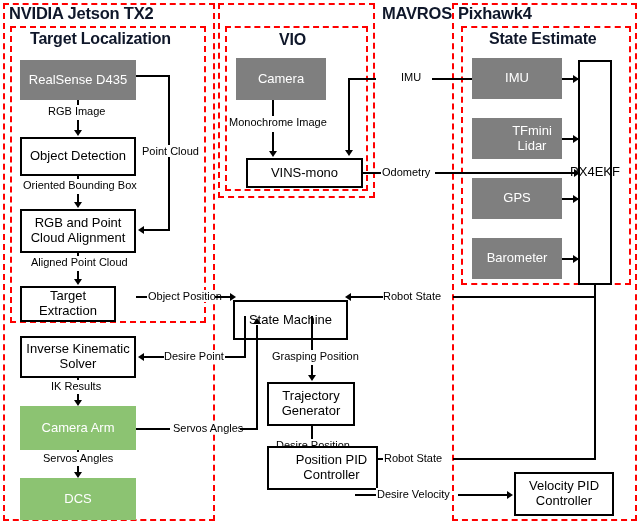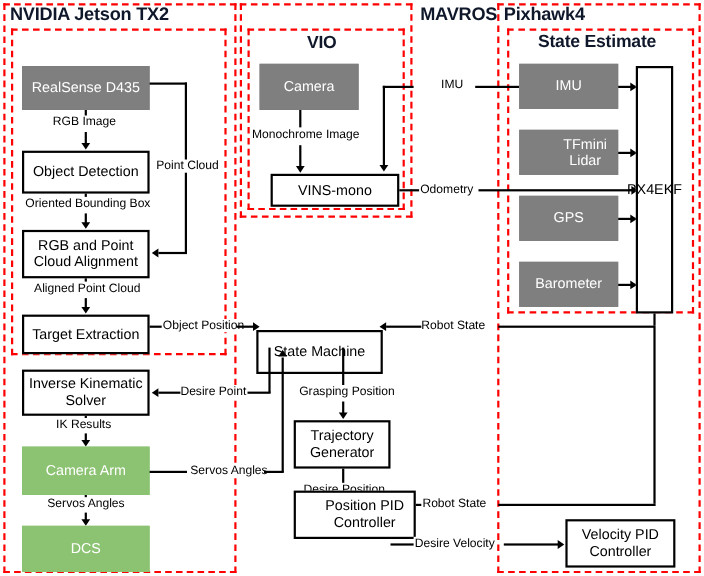--- a/index.html
+++ b/index.html
@@ -113,20 +113,21 @@
 </style>
 </head>
 <body>
 
 <div id="canvas">
 
   <div class="group" style="left:3px; top:3px; width:212px; height:518px;"></div>
   <div class="group-title title-outer" style="left:9px; top:4px;">NVIDIA Jetson TX2</div>
 
   <div class="group" style="left:10px; top:26px; width:196px; height:297px;"></div>
+  <div class="group-title title-inner" style="left:30px; top:30px;">Target Localization</div>
 
   <div class="group" style="left:218px; top:3px; width:157px; height:195px;"></div>
 
   <div class="group" style="left:225px; top:26px; width:143px; height:165px;"></div>
   <div class="group-title title-inner" style="left:279px; top:31px;">VIO</div>
 
   <div class="group-title title-outer" style="left:382px; top:4px;">MAVROS</div>
 
   <div class="group" style="left:452px; top:3px; width:185px; height:518px;"></div>
   <div class="group-title title-outer" style="left:458px; top:4px;">Pixhawk4</div>
@@ -154,21 +155,21 @@
   <div class="vline" style="left:168px; top:75px; height:155px;"></div>
   <div class="elabel" style="left:141px; top:145px;">Point Cloud</div>
   <div class="hline" style="left:144px; top:229px; width:26px;"></div>
   <div class="arrow arrow-left" style="left:138px; top:226px;"></div>
 
   <div class="vline" style="left:77px; top:253px; height:6px;"></div>
   <div class="elabel" style="left:30px; top:256px;">Aligned Point Cloud</div>
   <div class="vline" style="left:77px; top:271px; height:9px;"></div>
   <div class="arrow arrow-down" style="left:74px; top:279px;"></div>
 
-  <div class="box box-white" style="left:20px; top:286px; width:116px; height:36px;">Target Extraction</div>
+  <div class="box box-white" style="left:20px; top:286px; width:96px; height:36px;">Target Extraction</div>
 
   <div class="hline" style="left:136px; top:296px; width:14px;"></div>
   <div class="elabel" style="left:147px; top:290px;">Object Position</div>
   <div class="hline" style="left:215px; top:296px; width:18px;"></div>
   <div class="arrow arrow-right" style="left:230px; top:293px;"></div>
 
   <div class="box box-white" style="left:20px; top:336px; width:116px; height:42px;">Inverse Kinematic Solver</div>
 
   <div class="vline" style="left:77px; top:378px; height:5px;"></div>
   <div class="elabel" style="left:50px; top:380px;">IK Results</div>

